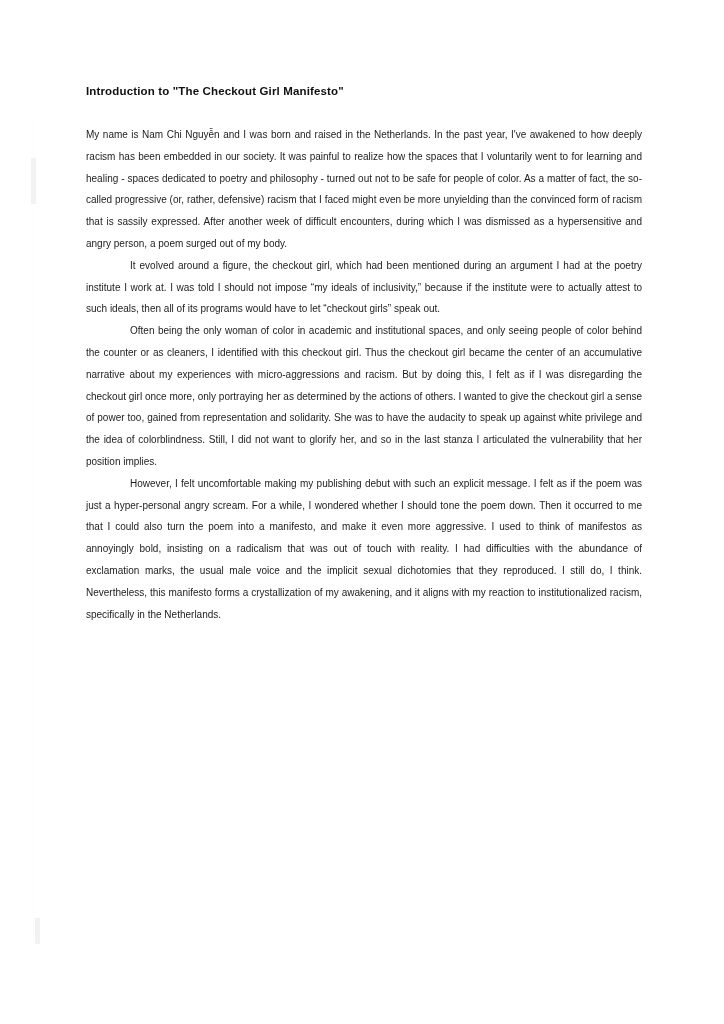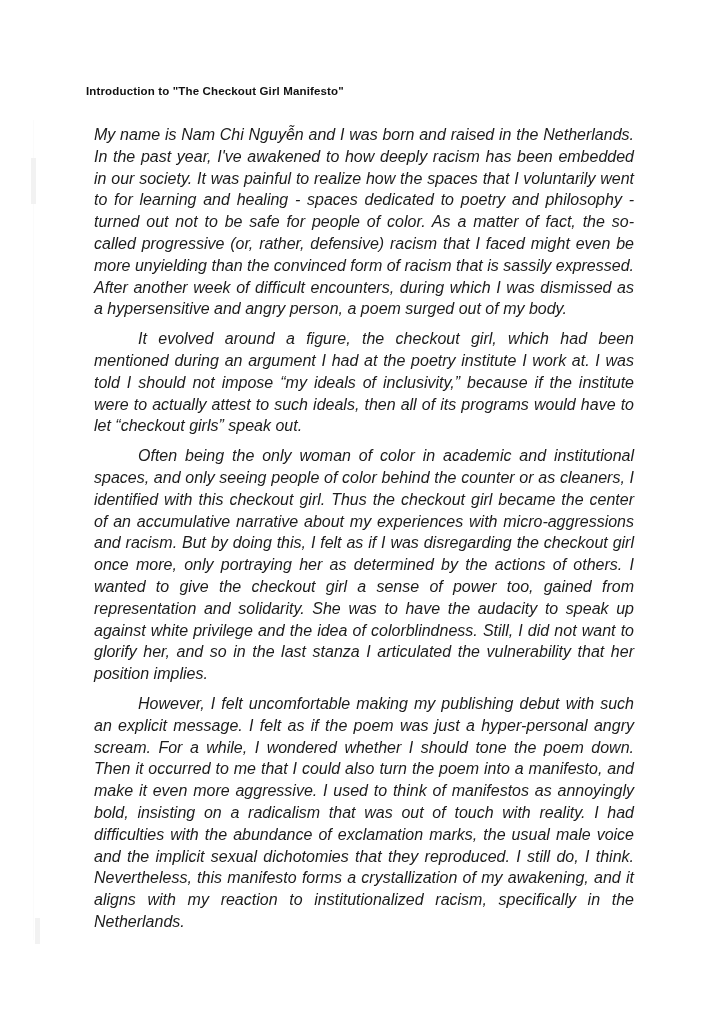--- a/index.html
+++ b/index.html
@@ -57,26 +57,25 @@
     font-size: 11.5px;
     font-weight: bold;
     font-style: normal;
     letter-spacing: 0.15px;
     line-height: 14px;
     margin: 0 0 26px 0;
     color: #111111;
   }
 
   .body-paragraph {
-    font-size: 16px;
-    font-style: italic;
+    font-size: 10px;
     line-height: 21.8px;
     text-align: justify;
     text-justify: inter-word;
-    margin: 8px;
+    margin: 0;
     color: #1c1c1c;
     -webkit-hyphens: none;
     hyphens: none;
   }
   .body-paragraph.indented {
     text-indent: 44px;
   }
 </style>
 </head>
 <body>

